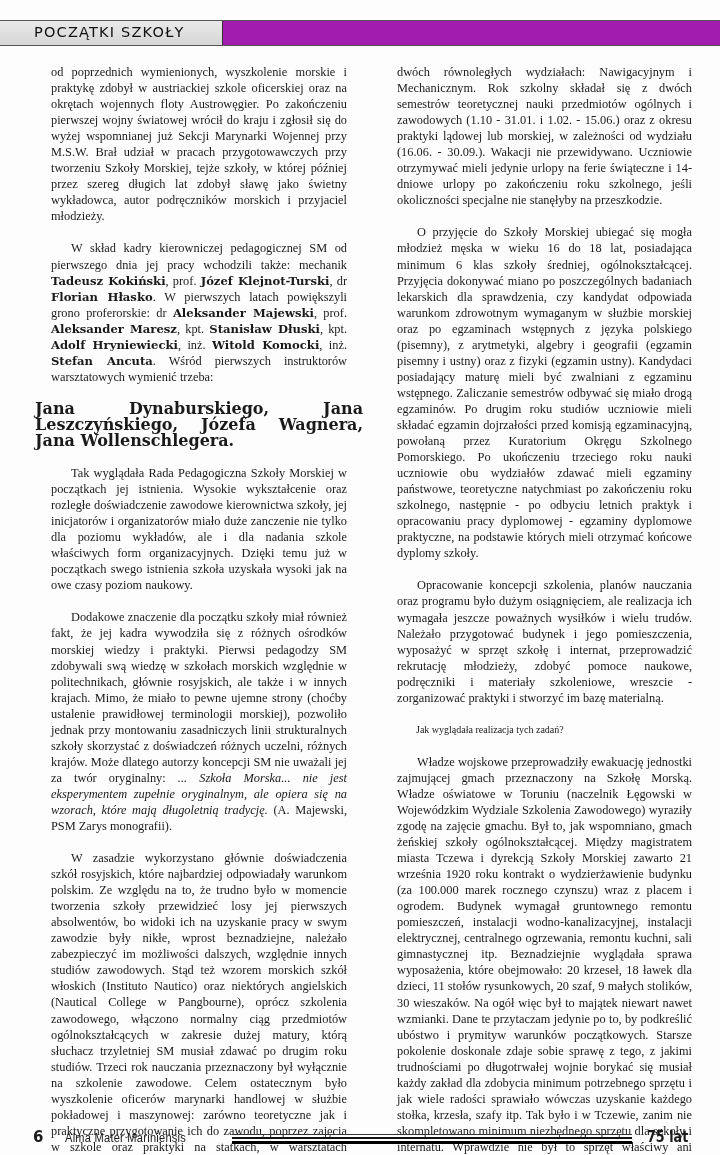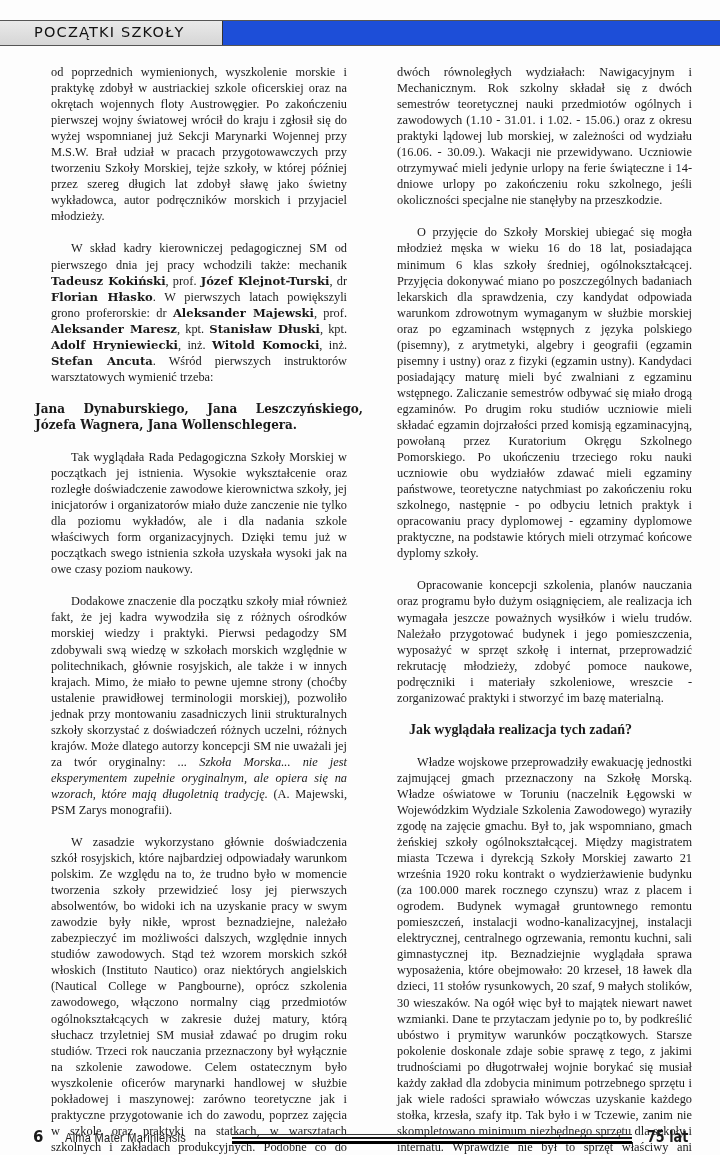--- a/index.html
+++ b/index.html
@@ -2,21 +2,21 @@
 <html><head>
 <meta charset="utf-8">
 <style>
   html, body { margin: 0; padding: 0; }
   body {
     width: 720px; height: 1155px; background: #fdfdfd; position: relative; overflow: hidden;
     font-family: "Liberation Serif", "DejaVu Serif", serif; color: #1a1a1a;
   }
   .header-bar {
     position: absolute; left: 0; top: 20px; width: 720px; height: 24px;
-    background: #1d4ed8; border-top: 1px solid #555; border-bottom: 1px solid #555;
+    background: #a21caf; border-top: 1px solid #555; border-bottom: 1px solid #555;
   }
   .header-label {
     position: absolute; left: 0; top: 0; width: 222px; height: 24px;
     background: linear-gradient(#e9e9e9, #d6d6d6);
     border-right: 1px solid #333;
   }
   .header-label span {
     position: absolute; left: 34px; top: 3px;
     font-family: "DejaVu Sans", sans-serif; font-size: 14.5px; letter-spacing: 1.2px;
     color: #111; font-weight: normal;
@@ -24,22 +24,22 @@
   .col {
     position: absolute; top: 48px; width: 328px;
     font-size: 12.35px; line-height: 16.05px; text-align: justify;
     hyphens: manual;
   }
   .col.left { left: 35px; }
   .col.right { left: 381px; width: 327px; }
   .col p { margin: 16px; text-indent: 20px; }
   .col p.noindent { text-indent: 0; }
   .col b.nm { font-family: "DejaVu Serif", serif; font-weight: bold; font-size: 11.6px; }
-  .col .names { font-family: "DejaVu Serif", serif; font-weight: bold; font-size: 12px; text-align: justify; }
-  .col h3 { margin: 8px; font-size: 14px; font-weight: bold; text-indent: 20px; line-height: 16.05px; }
+  .col .names { font-family: "DejaVu Serif", serif; font-weight: bold; font-size: 16px; text-align: justify; }
+  .col h3 { margin: 15px; font-size: 10px; font-weight: normal; text-indent: 20px; line-height: 16.05px; }
   .col em { }
   .footer {
     position: absolute; left: 0; top: 1128px; width: 720px; height: 24px;
   }
   .page-num {
     position: absolute; left: 33px; top: 0; font-family: "DejaVu Sans", sans-serif;
     font-weight: bold; font-size: 15px;
   }
   .journal {
     position: absolute; left: 65px; top: 2px; font-family: "Liberation Sans", sans-serif;

